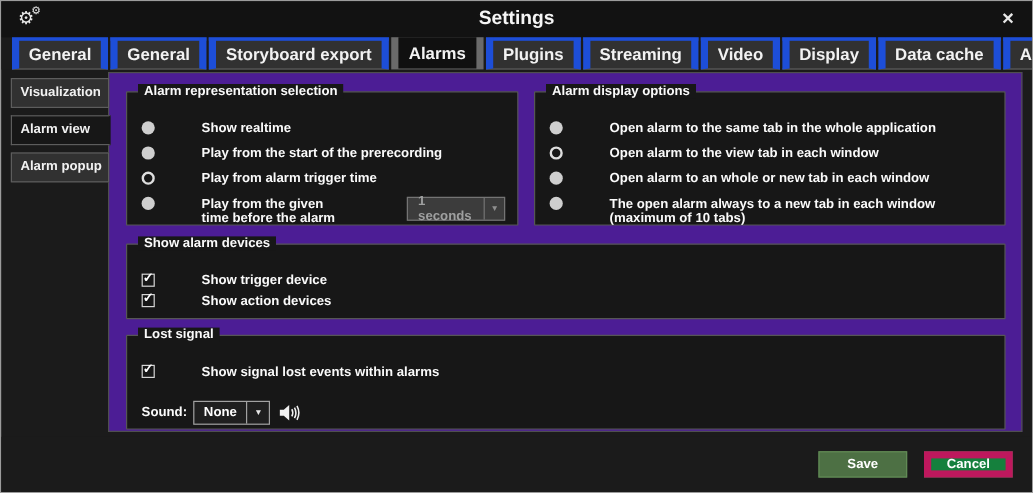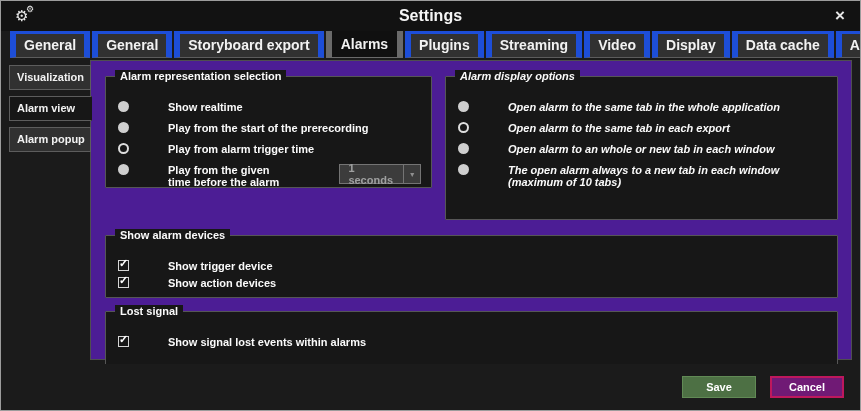--- a/index.html
+++ b/index.html
@@ -75,21 +75,21 @@
     position:relative; border:1px solid #565656; border-radius:1px;
     background:#171717; padding:24px 10px 8px 12px;
   }
   .groupbox > .gb-title {
     position:absolute; top:-7px; left:9px; background:#171717;
     padding:0 5px; font-size:11px; font-weight:bold; color:#fafafa;
     white-space:nowrap;
   }
   .gb-row1 { display:flex; gap:13px; margin-top:3px; }
   .gb-repr { width:327px; height:112px; }
-  .gb-disp { flex:1; height:144px;font-style:italic; }
+  .gb-disp { flex:1; height:112px; }
   .gb-devices { height:63px; margin-top:15px; }
   .gb-lost { height:79px; margin-top:13px; }
 
   
   .opt-row {
     display:flex; align-items:flex-start; height:21px;
     font-size:11px; font-weight:bold; color:#fafafa; cursor:default;gap:32px;
   }
   .gb-devices .opt-row { height:17px; }
   .radio {
@@ -135,21 +135,21 @@
   .footer {
     position:absolute; left:0; right:0; bottom:0; height:46px;
     display:flex; align-items:center; justify-content:flex-end;
     gap:14px; padding-right:16px; background:#1b1b1b;
   }
   .btn {
     width:74px; height:22px; font-size:11px; font-weight:bold; color:#ffffff;
     display:flex; align-items:center; justify-content:center; cursor:default;
   }
   .btn-save { background:#4d7044; border:1px solid #618a55; }
-  .btn-cancel { background:#701a75; border:2px solid #be185d; }
+  .btn-cancel { background:#15803d; border:6px solid #be185d; }
 </style>
 </head>
 <body>
 
 <div class="window">
 
   <div class="titlebar">
     <span class="app-icon">
       <span class="gear-big">⚙</span>
       <span class="gear-small">⚙</span>
@@ -210,21 +210,21 @@
 
         <div class="groupbox gb-disp">
           <div class="gb-title">Alarm display options</div>
 
           <div class="opt-row">
             <span class="radio"></span>
             <span>Open alarm to the same tab in the whole application</span>
           </div>
           <div class="opt-row">
             <span class="radio selected"></span>
-            <span>Open alarm to the same tab in each export</span>
+            <span>Open alarm to the view tab in each window</span>
           </div>
           <div class="opt-row">
             <span class="radio"></span>
             <span>Open alarm to an whole or new tab in each window</span>
           </div>
           <div class="opt-row">
             <span class="radio"></span>
             <span>The open alarm always to a new tab in each window (maximum of 10 tabs)</span>
           </div>
         </div>

